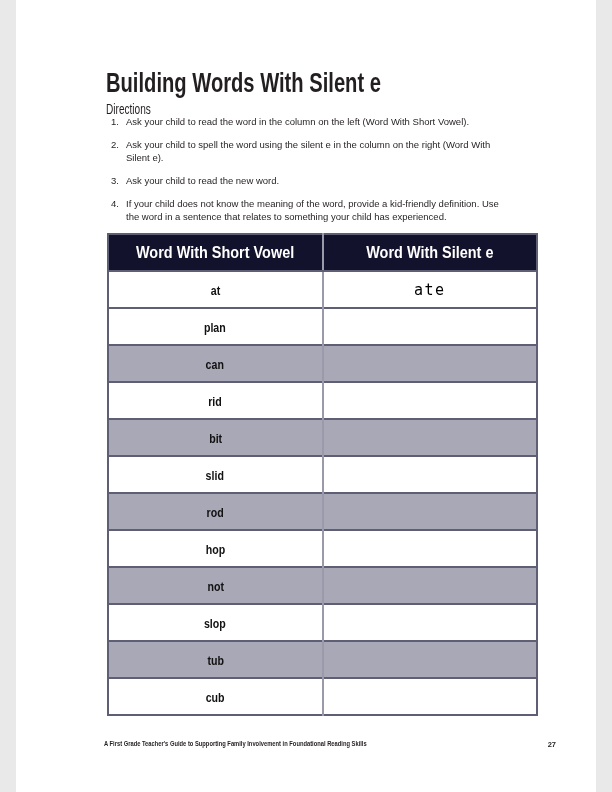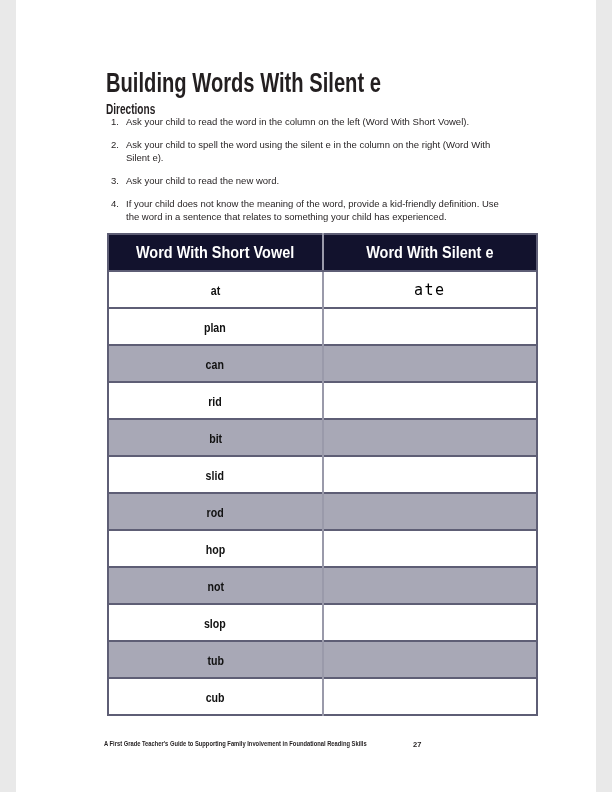--- a/index.html
+++ b/index.html
@@ -16,21 +16,21 @@
   .condensed-mid{display:inline-block;transform:scaleX(0.85);transform-origin:50% 50%;white-space:nowrap;}
   .condensed-left{display:inline-block;transform:scaleX(0.85);transform-origin:0 50%;white-space:nowrap;}
 
   .title{
     position:absolute;left:90px;top:50px;
     font-size:28px;font-weight:bold;line-height:1;
     color:#231f20;letter-spacing:0;
   }
   .directions-heading{
     position:absolute;left:90px;top:90px;
-    font-size:14px;font-weight:bold;line-height:1;
+    font-size:14px;font-weight:normal;line-height:1;
     color:#231f20;
   }
   .directions-list{
     position:absolute;left:90px;top:115px;width:402px;
     margin:0;padding:0;list-style:none;
     font-size:9.5px;line-height:13px;color:#231f20;
   }
   .directions-list li{
     display:flex;margin-bottom:10px;
   }
@@ -64,21 +64,21 @@
     font-size:12.5px;font-weight:bold;color:#111;
   }
   .handwriting{
     font-family:"DejaVu Sans Mono", monospace;
     font-size:15px;font-weight:normal;color:#000000;
     letter-spacing:1.5px;
   }
 
   .footer{
     position:absolute;left:88px;right:40px;top:741px;
-    display:flex;justify-content:flex-start;align-items:flex-start;
+    display:flex;justify-content:space-between;align-items:flex-start;
     font-size:6.8px;font-weight:bold;color:#231f20;line-height:1;
   }
   .page-number{font-size:7.5px;font-weight:bold;}
 </style>
 </head>
 <body>
 
 <div class="page">
 
   <h1 class="title"><span class="condensed">Building Words With Silent e</span></h1>

